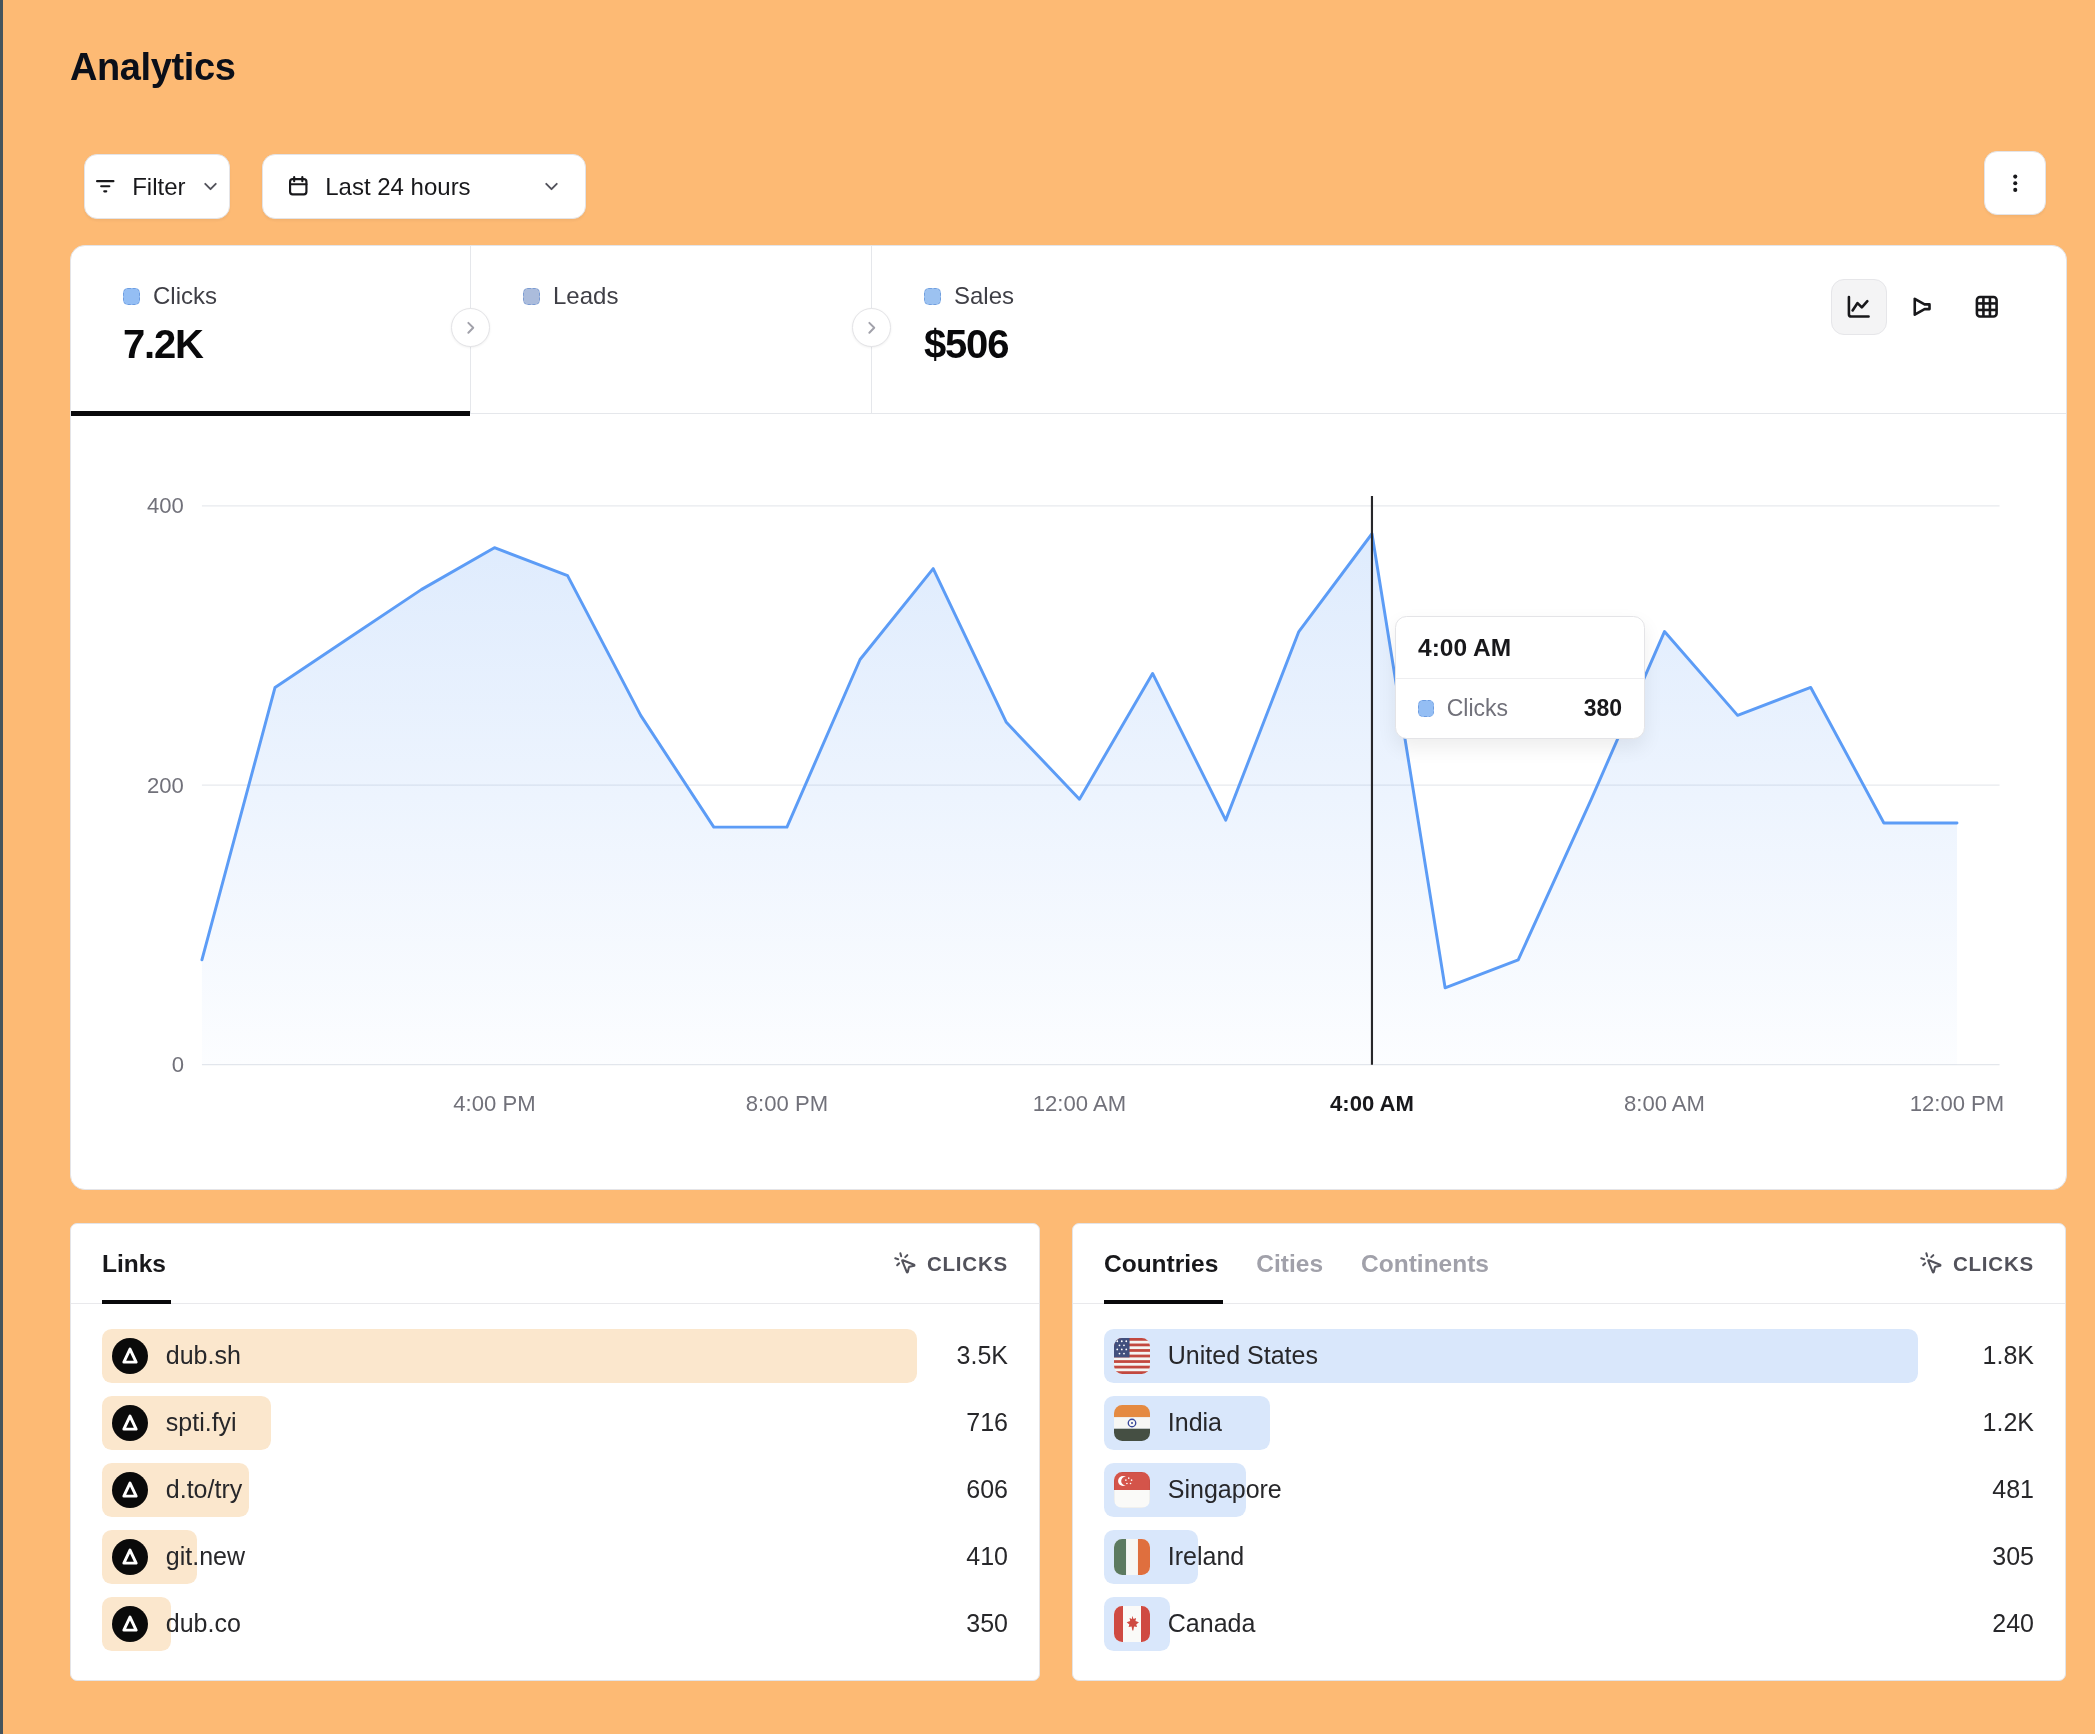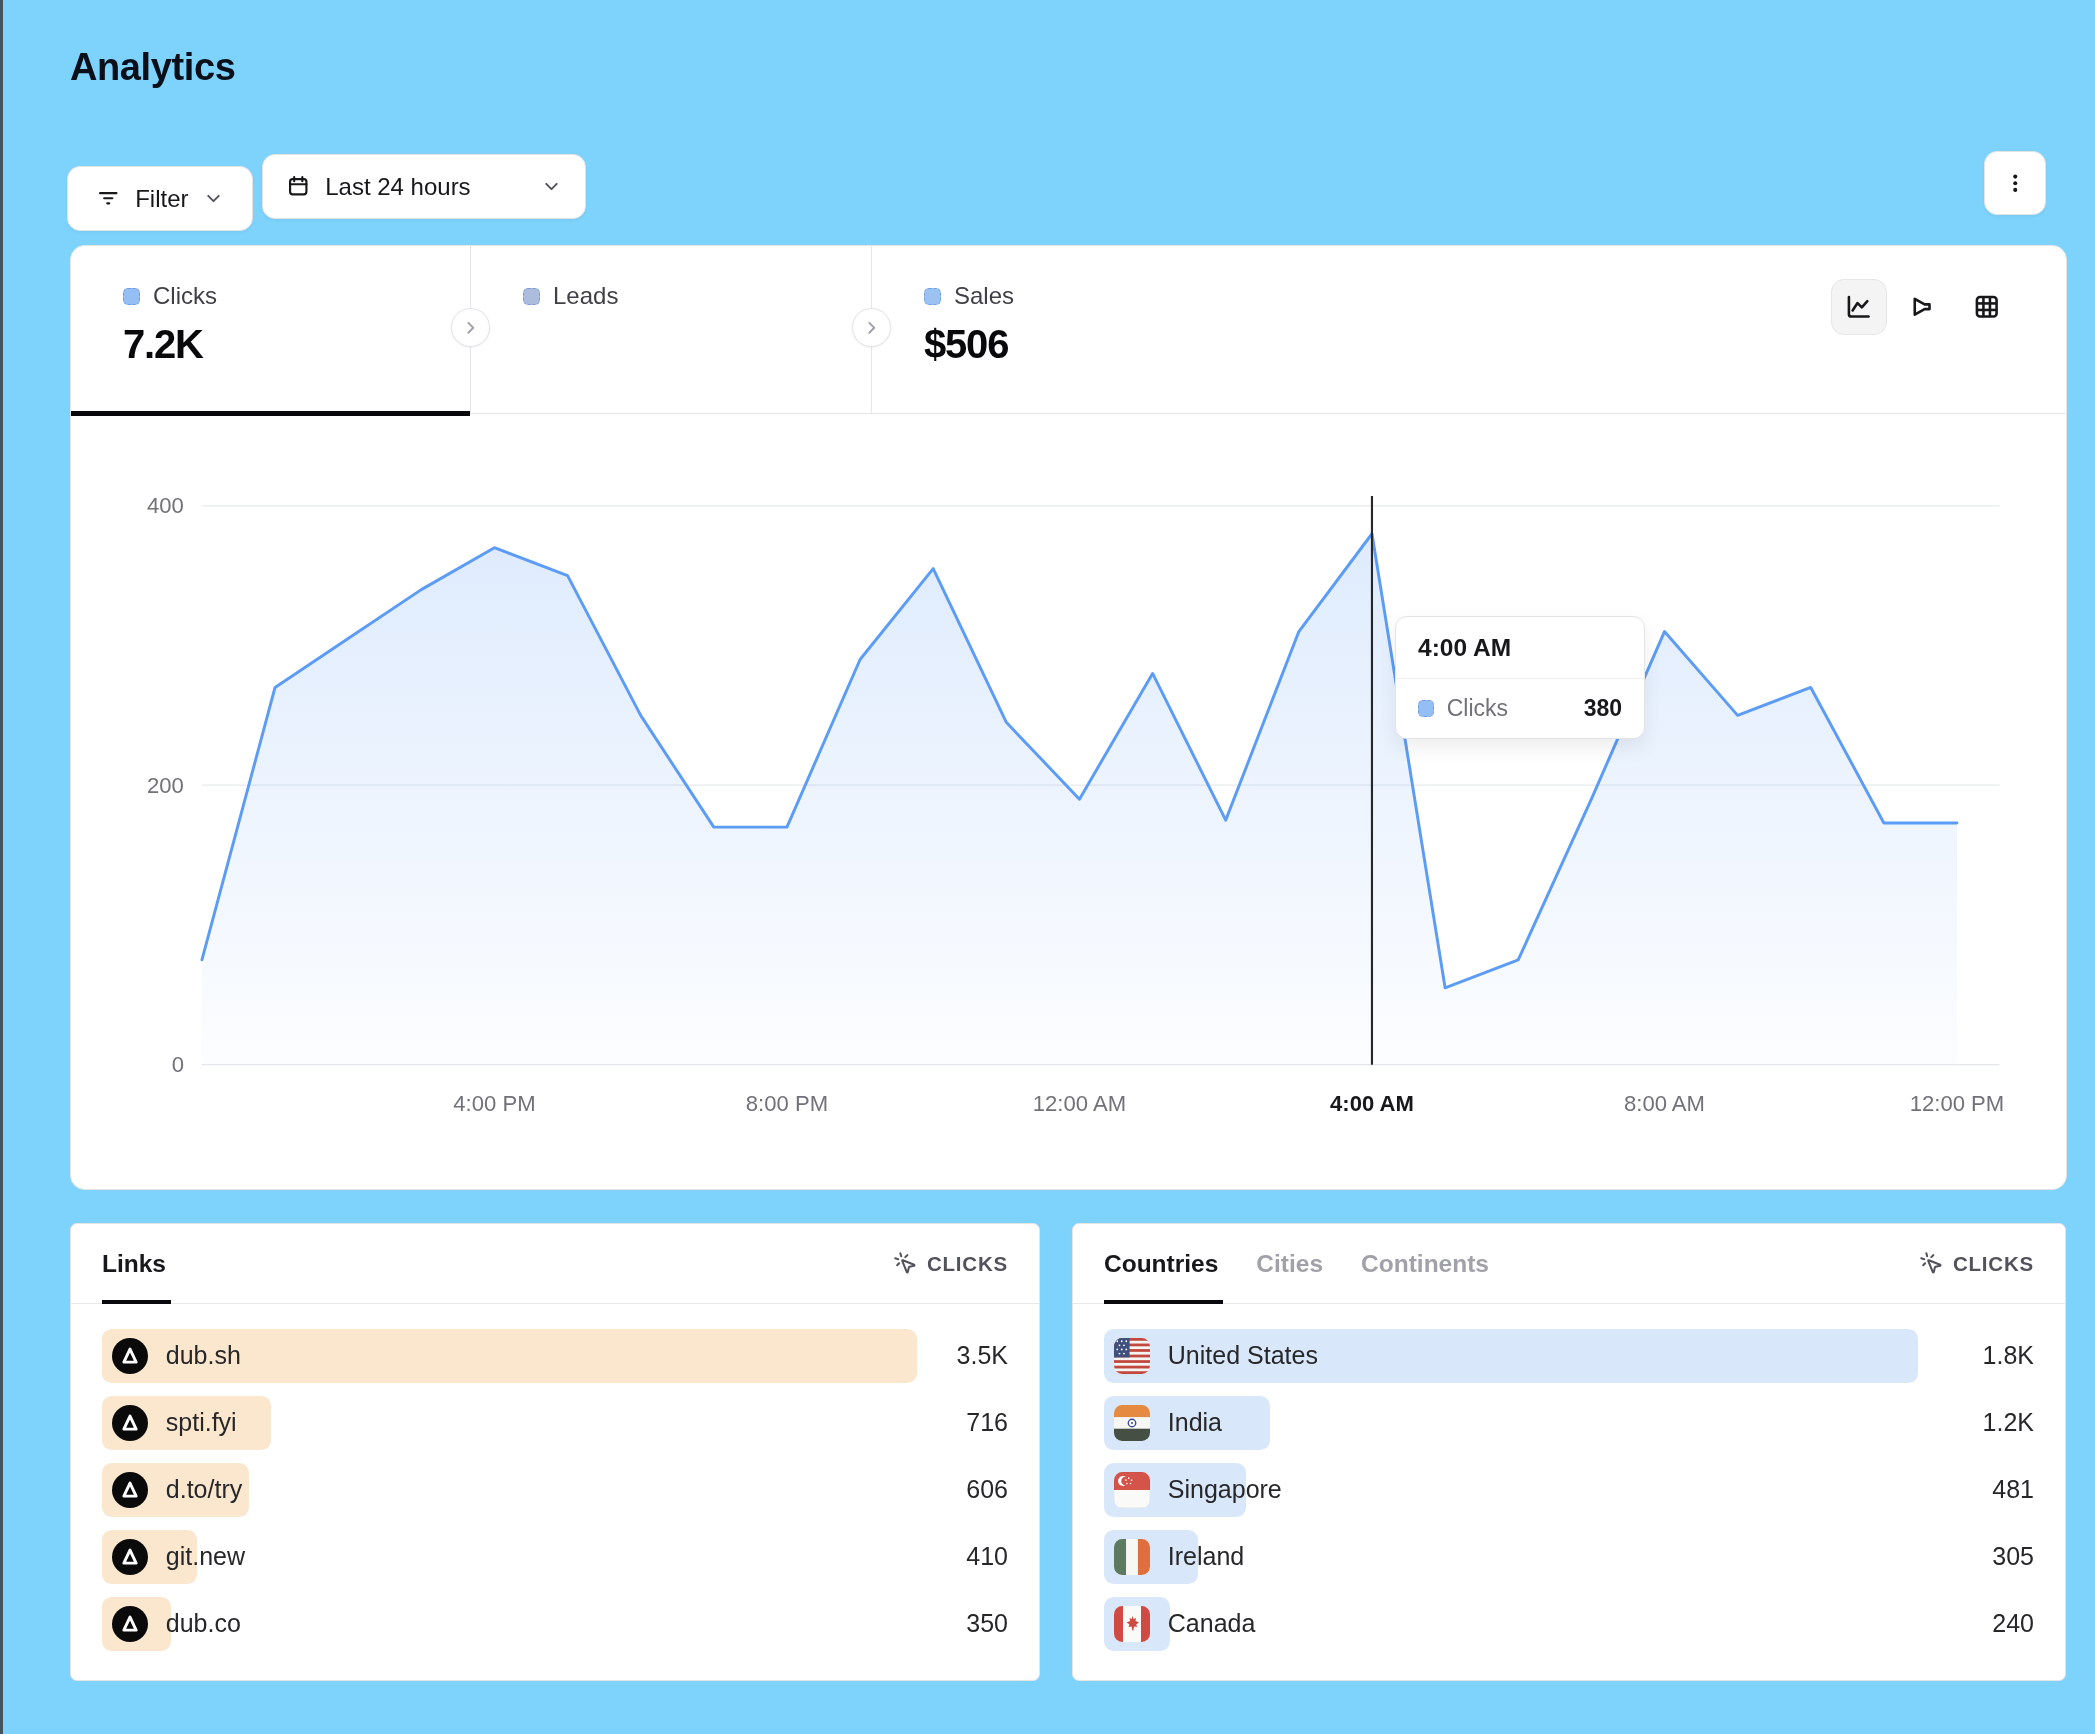--- a/index.html
+++ b/index.html
@@ -1,23 +1,23 @@
 <!DOCTYPE html>
 <html style="font-size:13px"><head>
 <meta charset="utf-8">
 <style>
   * { box-sizing: border-box; margin: 0; padding: 0; }
   body { background: #fff; font-family: "Liberation Sans", sans-serif; }
-  .page { position: relative; width: 2096px; height: 1735px; background: #7dd3fc; overflow: hidden; }
+  .page { position: relative; width: 2096px; height: 1735px; background: #fdba74; overflow: hidden; }
   .left-strip { position: absolute; left: 0; top: 0; width: 3.3px; height: 1735px; background: #45545c; }
 
   .page-title { position: absolute; left: 70px; top: 46px; font-size: 38px; font-weight: 800; color: #0b0f19; letter-spacing: -0.4px; }
 
   .btn { position: absolute; display: flex; align-items: center; gap: 14.7px; background: #fff; border: 1.2px solid #e4e4e7; border-radius: 13px; box-shadow: 0 1.6px 2.5px rgba(0,0,0,.04); color: #18181b; font-size: 24px; font-weight: 500; cursor: pointer; }
-  .filter-btn { left: 67px; top: 154px; height: 65px; padding: 0 28px; margin-top: 12px; }
+  .filter-btn { left: 84px; top: 154px; height: 65px; padding: 0 8px; }
   .date-btn { left: 262px; top: 154px; height: 65px; width: 324px; padding: 0 23px; }
   .date-btn .spring { flex: 1; }
   .menu-btn { left: 1984px; top: 151px; width: 62px; height: 64px; justify-content: center; gap: 0; }
 
   .icon { display: inline-flex; align-items: center; justify-content: center; }
   .icon svg { display: block; }
 
   .main-panel { position: absolute; left: 70px; top: 245px; width: 1997px; height: 945px; border: 1.2px solid #e4e4e7; border-radius: 14.7px; background: #fff; }
   .cards-row { position: absolute; left: 0; top: 0; width: 100%; height: 168px; border-bottom: 1.2px solid #e5e7eb; }
   .stat-card { position: absolute; top: 0; height: 168px; padding: 36px 0 0 52px; cursor: pointer; }

